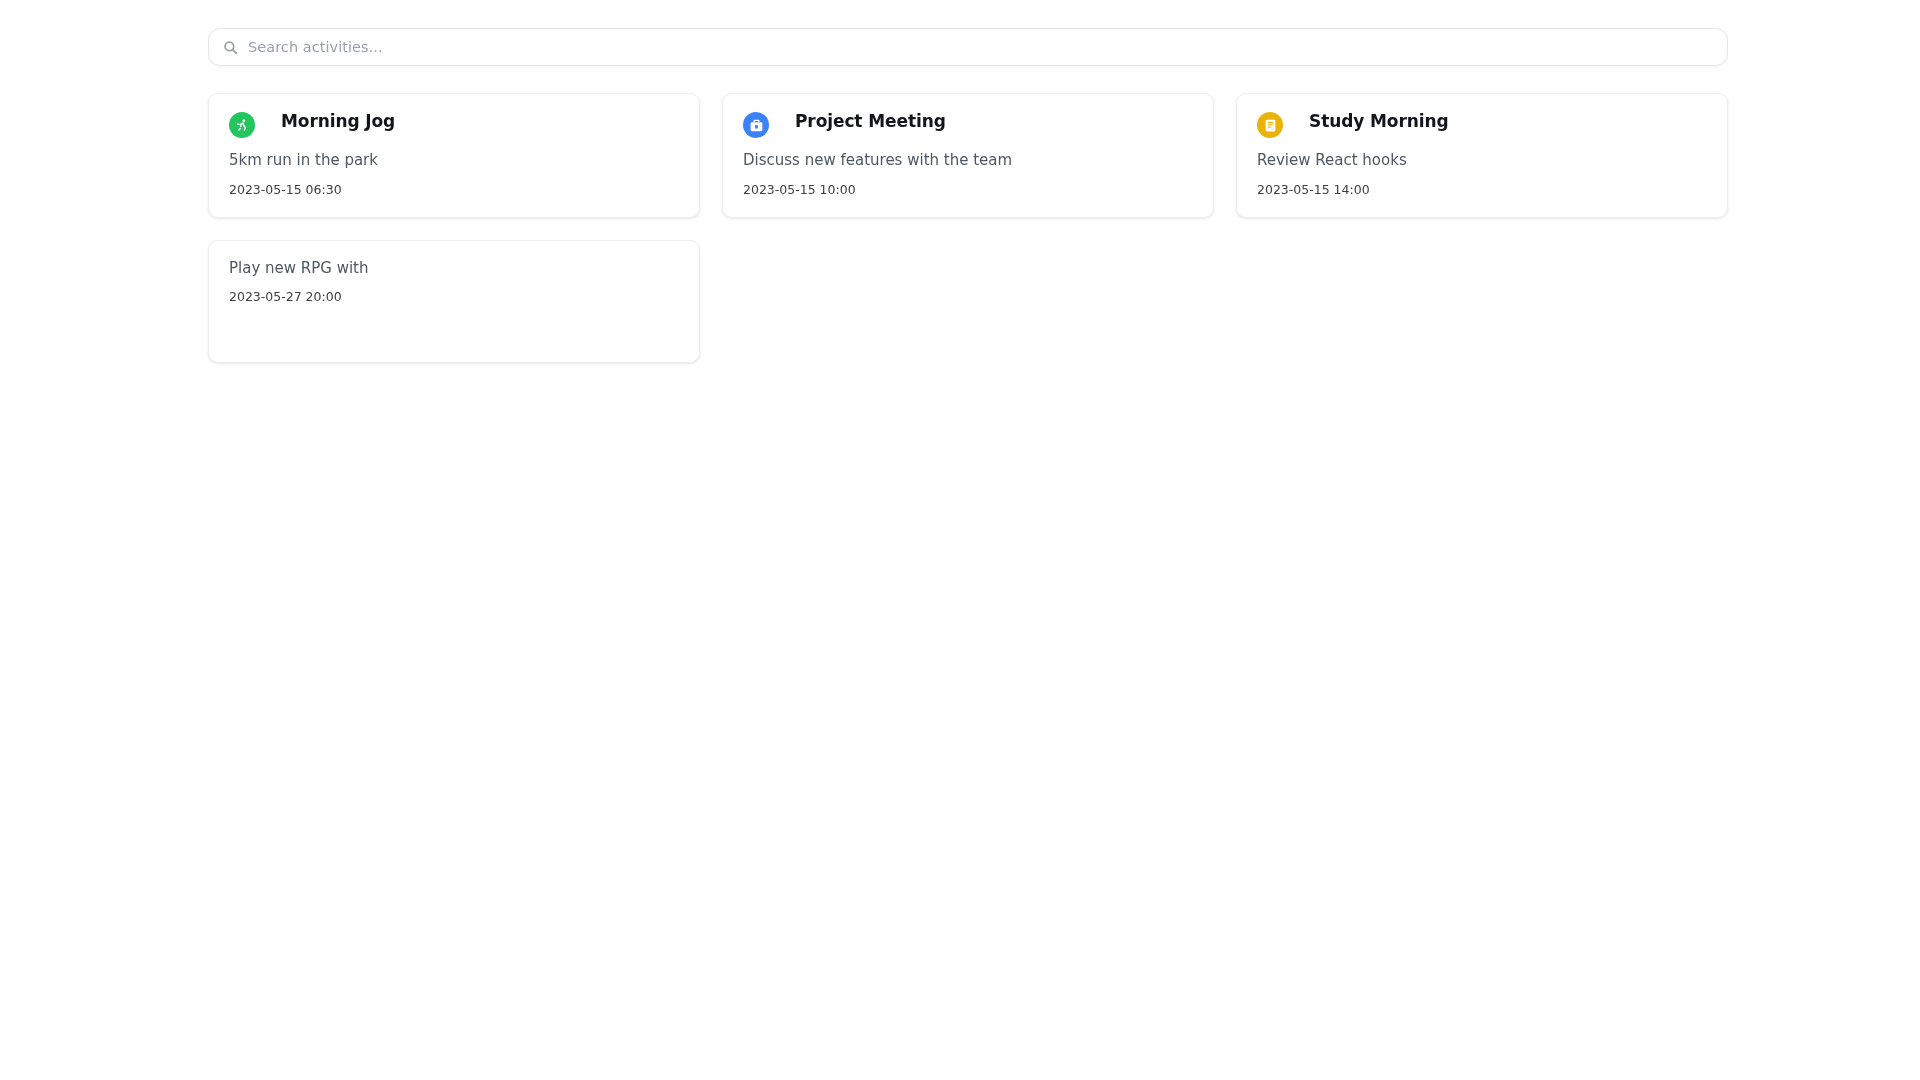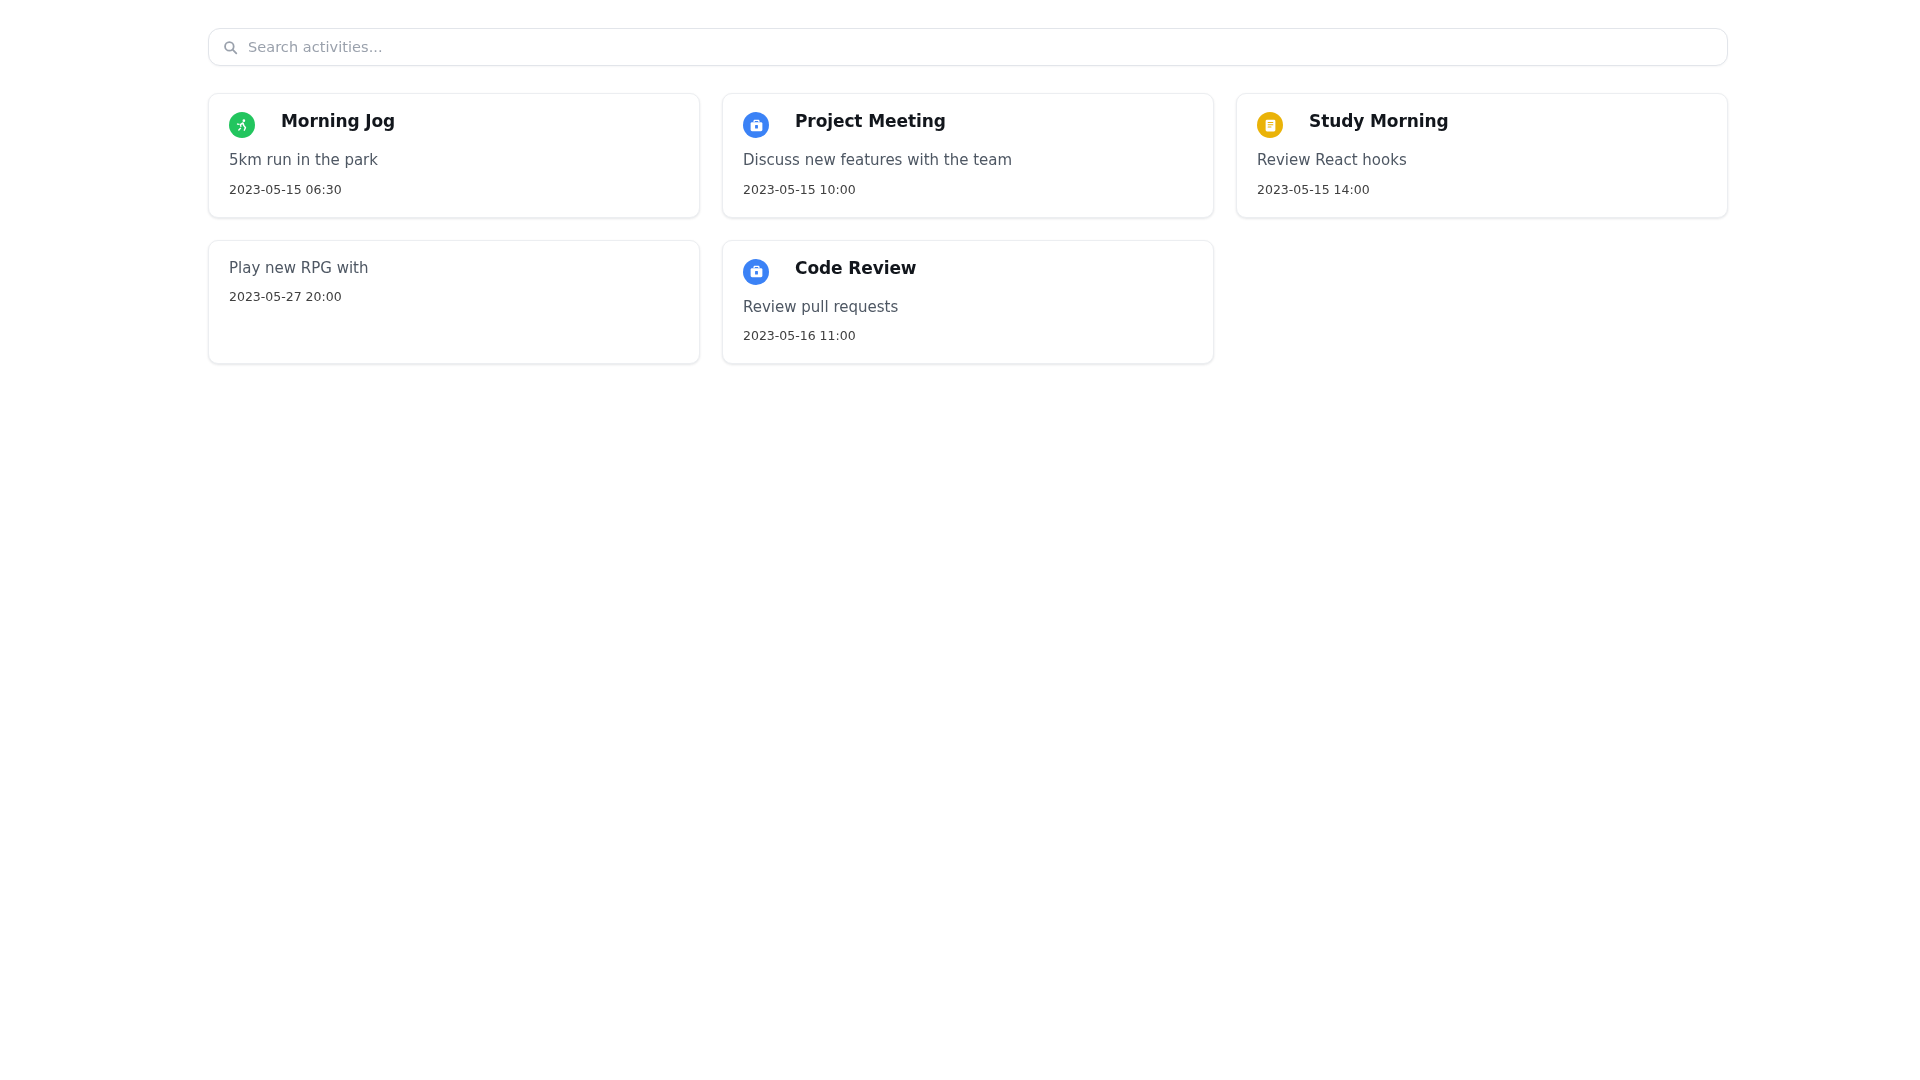--- a/index.html
+++ b/index.html
@@ -177,29 +177,15 @@
           </span>
           <span class="card-title">Study Morning</span>
         </div>
         <div class="card-desc">Review React hooks</div>
         <div class="card-time">2023-05-15 14:00</div>
       </div>
       <div class="card">
         <div class="card-desc">Play new RPG with</div>
         <div class="card-time">2023-05-27 20:00</div>
       </div>
-      <div class="card">
-        <div class="card-head">
-          <span class="badge" style="background:#3b82f6">
-            <svg viewBox="0 0 24 24" fill="#ffffff">
-              <path d="M9.2 2.8h5.6c1.16 0 2.1.94 2.1 2.1v1.5h-2.1V5.3c0-.22-.18-.4-.4-.4H9.6c-.22 0-.4.18-.4.4v1.1H7.1V4.9c0-1.16.94-2.1 2.1-2.1z"></path>
-              <rect x="2.6" y="6.6" width="18.8" height="14.6" rx="2.3"></rect>
-              <rect x="9.7" y="11.1" width="4.6" height="5.6" rx="0.9" fill="#3b82f6"></rect>
-            </svg>
-          </span>
-          <span class="card-title">Code Review</span>
-        </div>
-        <div class="card-desc">Review pull requests</div>
-        <div class="card-time">2023-05-16 11:00</div>
-      </div>
     </div>
 
 </div>
 
 </body></html>

